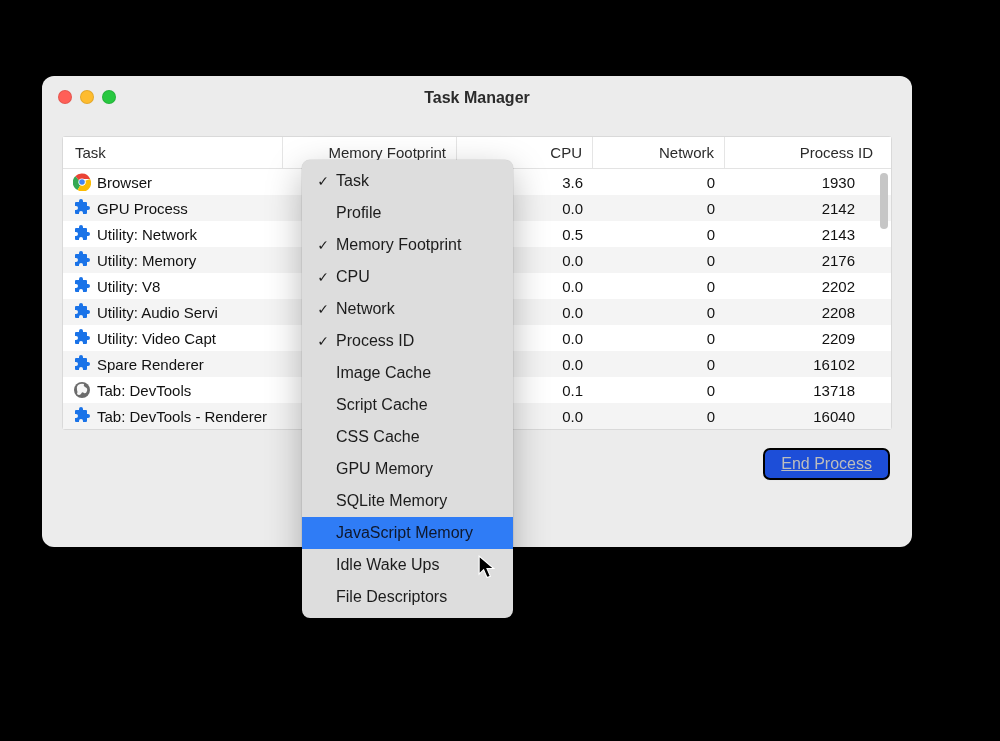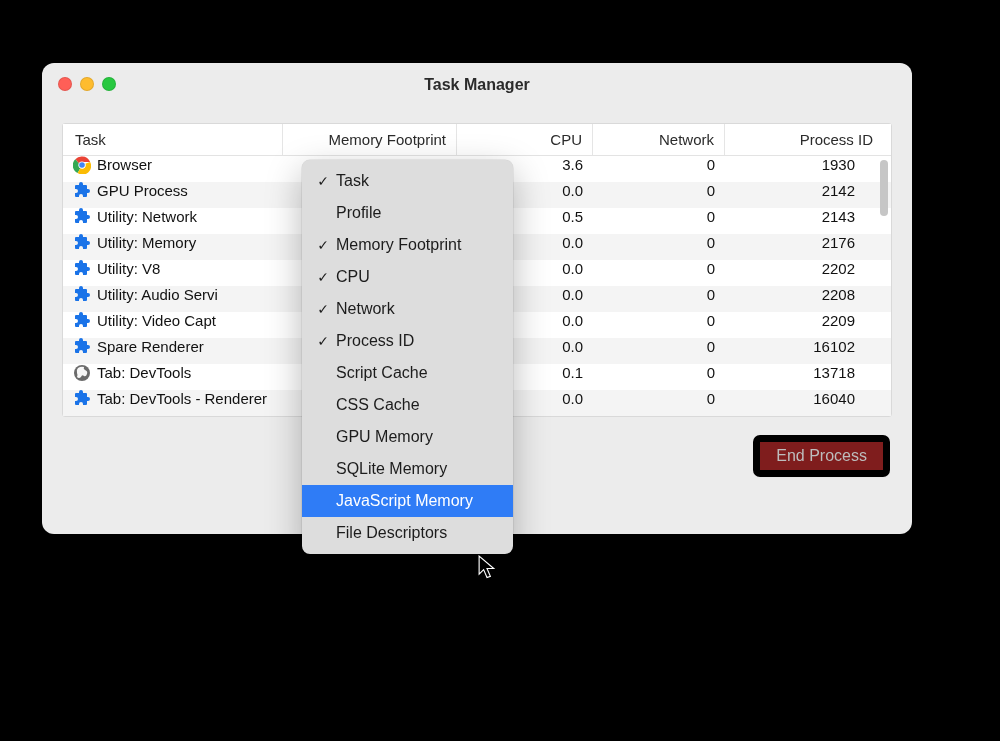--- a/index.html
+++ b/index.html
@@ -11,21 +11,21 @@
     body {
       background: #000;
       width: 1000px;
       height: 741px;
       position: relative;
       overflow: hidden;
     }
     .window {
       position: absolute;
       left: 42px;
-      top: 63px;
+      top: 76px;
       width: 870px;
       height: 471px;
       background: #ececec;
       border-radius: 12px;
       box-shadow: 0 20px 60px rgba(0,0,0,0.4);
       overflow: visible;
     }
     .titlebar {
       height: 44px;
       display: flex;
@@ -90,21 +90,21 @@
       height: 26px;
       align-items: center;
     }
     .row:nth-child(even) {
       background: #f4f4f4;
     }
     .cell {
       font-size: 15px;
       color: #111;
       display: flex;
-      align-items: flex-start;
+      align-items: center;
       padding: 0 10px;
       height: 100%;
       white-space: nowrap;
       overflow: hidden;
     }
     .cell.num { justify-content: flex-end; }
     .col-pid.cell { padding-right: 32px; }
     .icon {
       width: 18px;
       height: 18px;
@@ -129,27 +129,28 @@
       background: #c6c6c6;
       border-radius: 4px;
     }
 
     .footer {
       display: flex;
       justify-content: flex-end;
       padding: 18px 22px 0 0;
     }
     .end-process-btn {
-      background: #7f1d1d;
-      border: 7px solid #000000;
+      background: #1d4ed8;
+      border: 2px solid #000000;
       color: #bdbdbd;
       font-size: 16px;
       padding: 5px 16px;
       border-radius: 7px;
       box-shadow: 0 1px 1px rgba(0,0,0,0.02);
+      text-decoration: underline;
     }
 
     
     .context-menu {
       position: absolute;
       left: 302px;
       top: 160px;
       width: 211px;
       background: #dddddd;
       border-radius: 8px;
@@ -160,21 +161,21 @@
     .menu-item {
       display: flex;
       align-items: center;
       height: 32px;
       padding: 0 12px 0 12px;
       font-size: 16px;
       color: #1c1c1c;
     }
     .menu-item.highlight {
       background: #2f7cf6;
-      color: #ffffff;
+      color: #0f172a;
     }
     .check {
       width: 18px;
       text-align: center;
       font-size: 14px;
       margin-right: 4px;
     }
     .menu-label {
       flex: 1;
       white-space: nowrap;
@@ -389,37 +390,45 @@
     <div class="menu-item">
       <span class="check">✓</span>
       <span class="menu-label">Network</span>
     </div>
     <div class="menu-item">
       <span class="check">✓</span>
       <span class="menu-label">Process ID</span>
     </div>
     <div class="menu-item">
       <span class="check"></span>
+      <span class="menu-label">Image Cache</span>
+    </div>
+    <div class="menu-item">
+      <span class="check"></span>
       <span class="menu-label">Script Cache</span>
     </div>
     <div class="menu-item">
       <span class="check"></span>
       <span class="menu-label">CSS Cache</span>
     </div>
     <div class="menu-item">
       <span class="check"></span>
       <span class="menu-label">GPU Memory</span>
     </div>
     <div class="menu-item">
       <span class="check"></span>
       <span class="menu-label">SQLite Memory</span>
     </div>
     <div class="menu-item highlight">
       <span class="check"></span>
       <span class="menu-label">JavaScript Memory</span>
+    </div>
+    <div class="menu-item">
+      <span class="check"></span>
+      <span class="menu-label">Idle Wake Ups</span>
     </div>
     <div class="menu-item">
       <span class="check"></span>
       <span class="menu-label">File Descriptors</span>
     </div>
   </div>
 
 <div class="cursor">
   <svg viewBox="0 0 16 24">
     <path d="M1 1 L1 17 L5 13 L8 20 L11 19 L8 12 L14 12 Z" fill="#000" stroke="#fff" stroke-width="1"></path>

